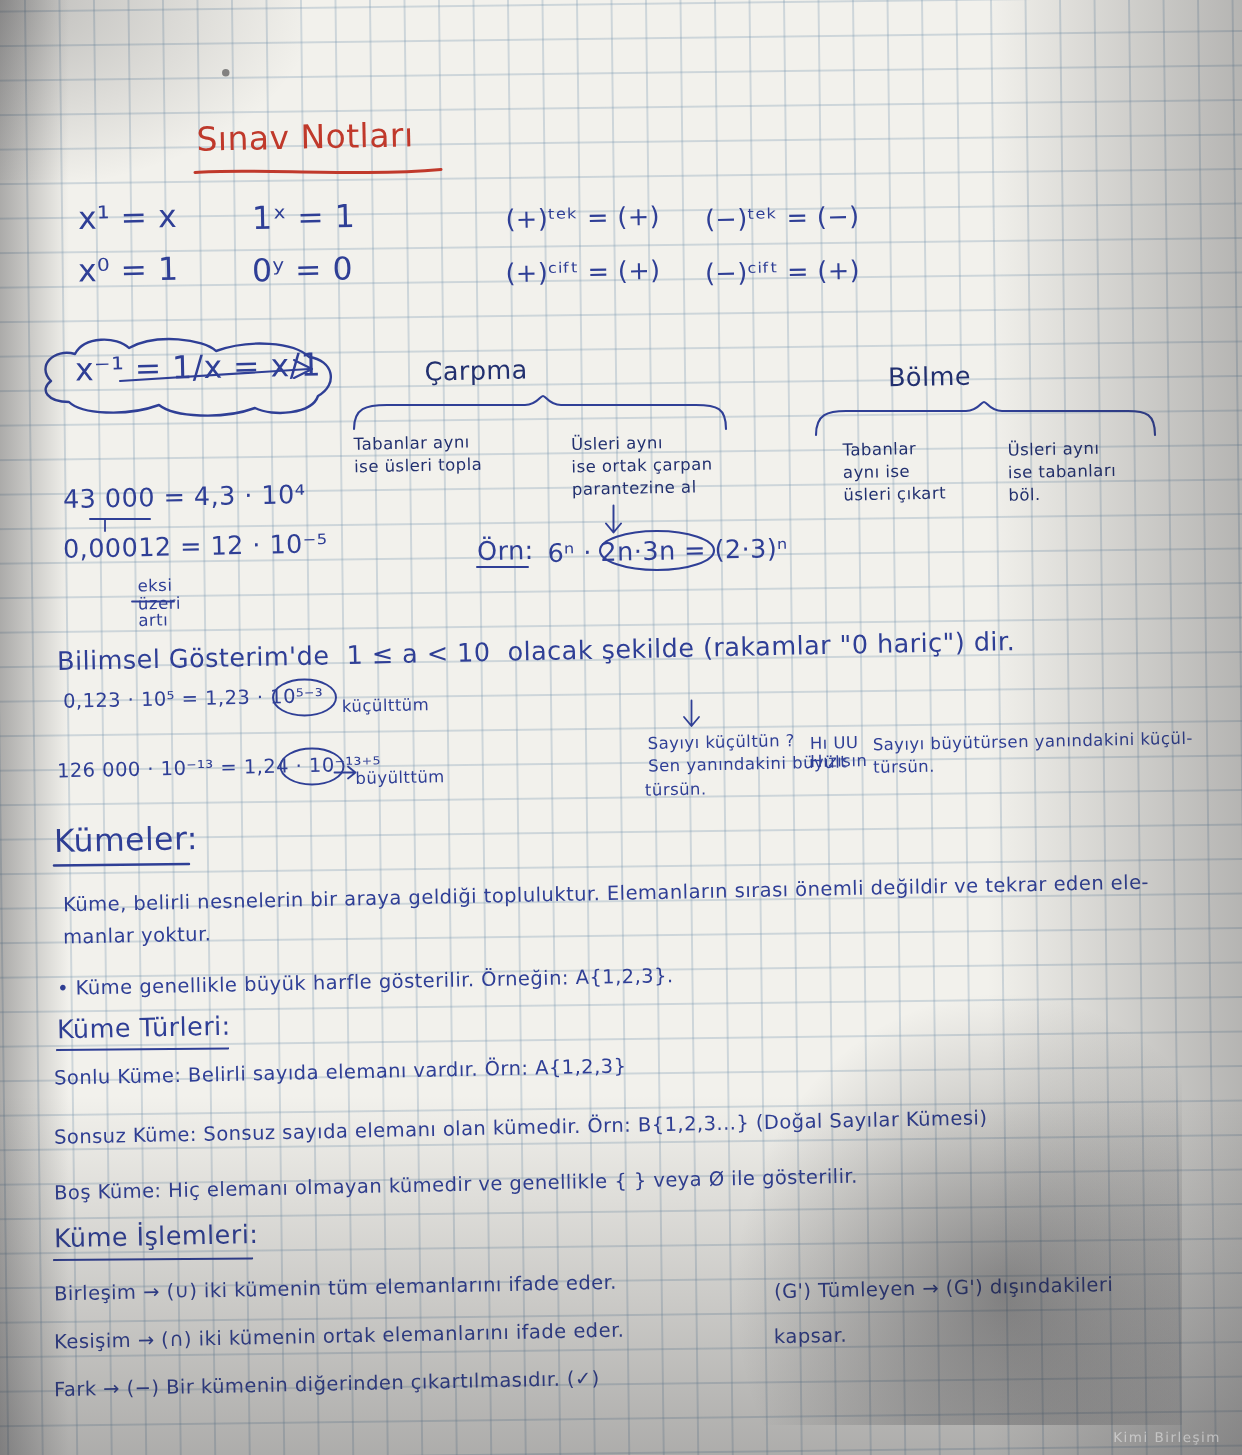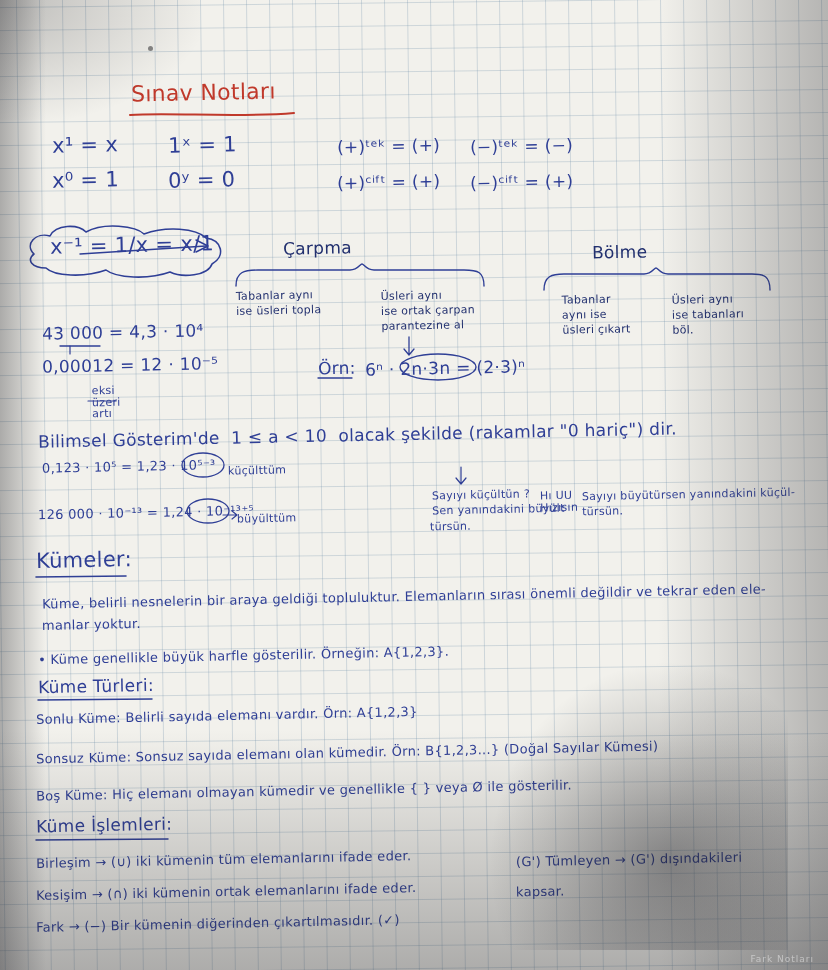--- a/index.html
+++ b/index.html
@@ -248,14 +248,14 @@
 
   <div class="hw ink-blue md slant" style="left:516px; top:852px;">(G') Tümleyen → (G') dışındakileri</div>
   <div class="hw ink-blue md slant" style="left:516px; top:884px;">kapsar.</div>
 
   <div class="shade" id="shade-left"></div>
   <div class="shade" id="shade-topleft"></div>
   <div class="shade" id="shade-right"></div>
   <div class="shade" id="shade-bottom"></div>
   <div class="shade" id="shade-hand"></div>
 
-  <div id="watermark">Fark Notları</div>
+  <div id="watermark">Kimi Birleşim</div>
 </div>
 
 </body></html>

